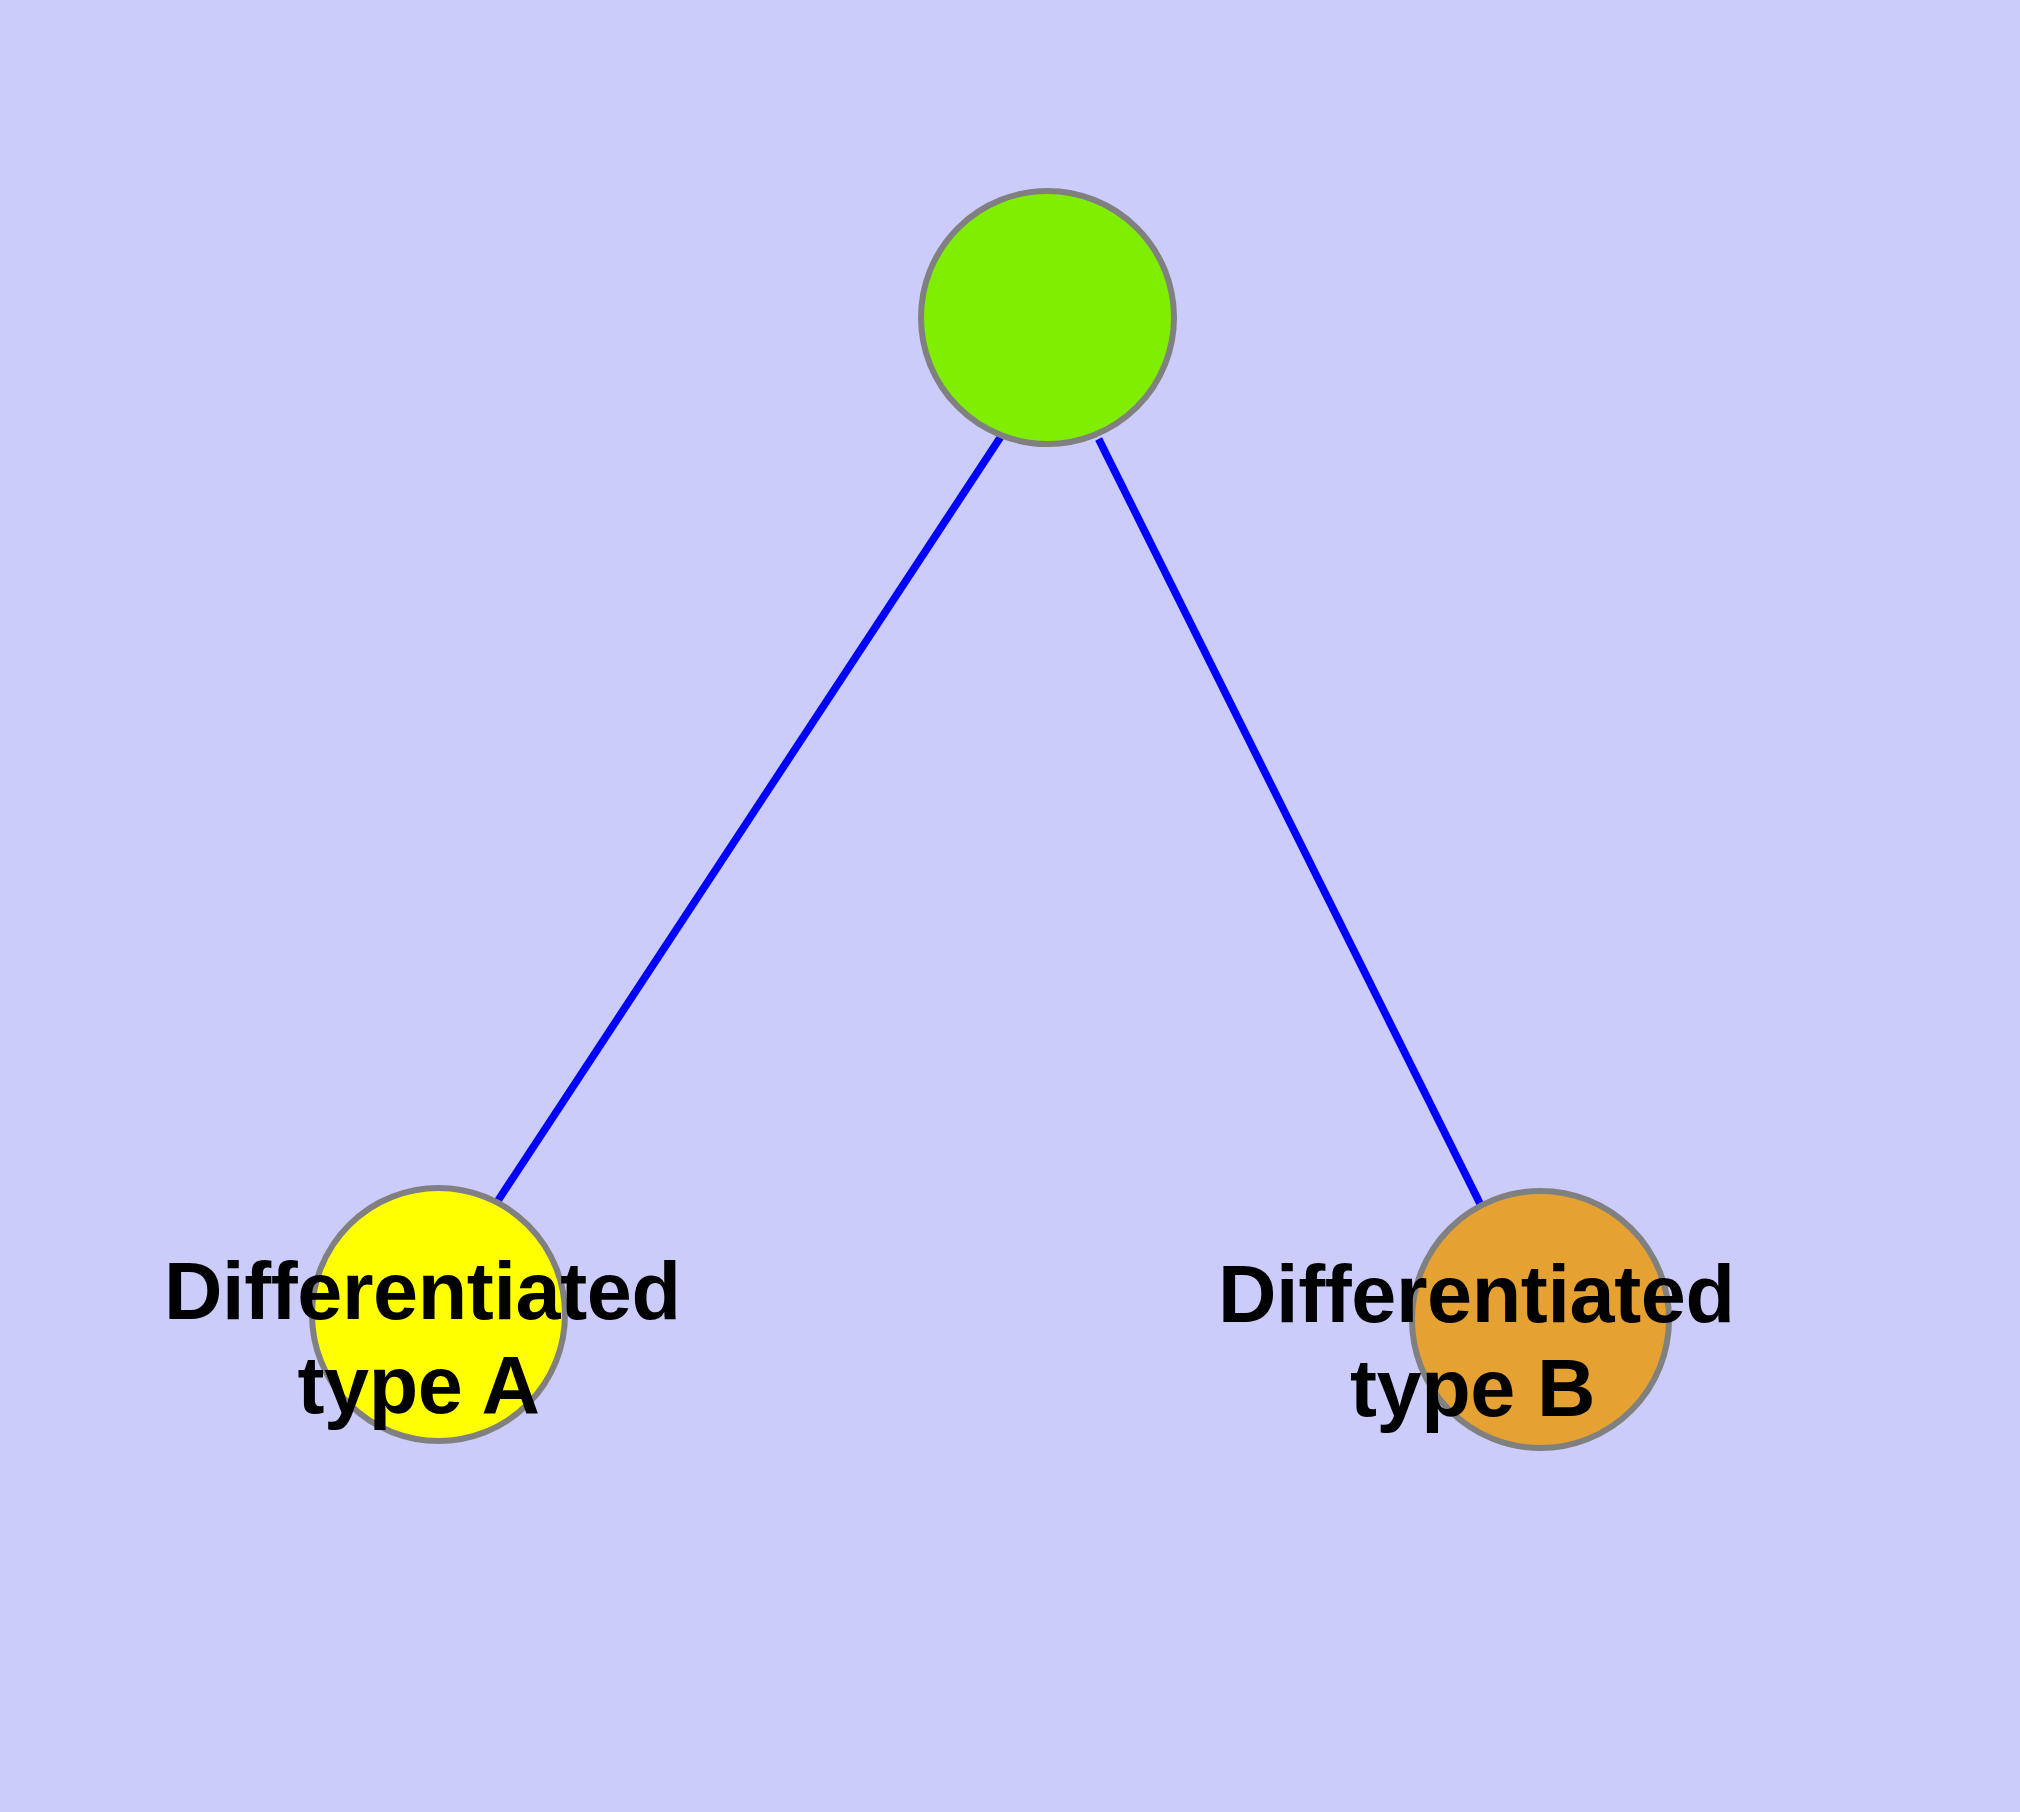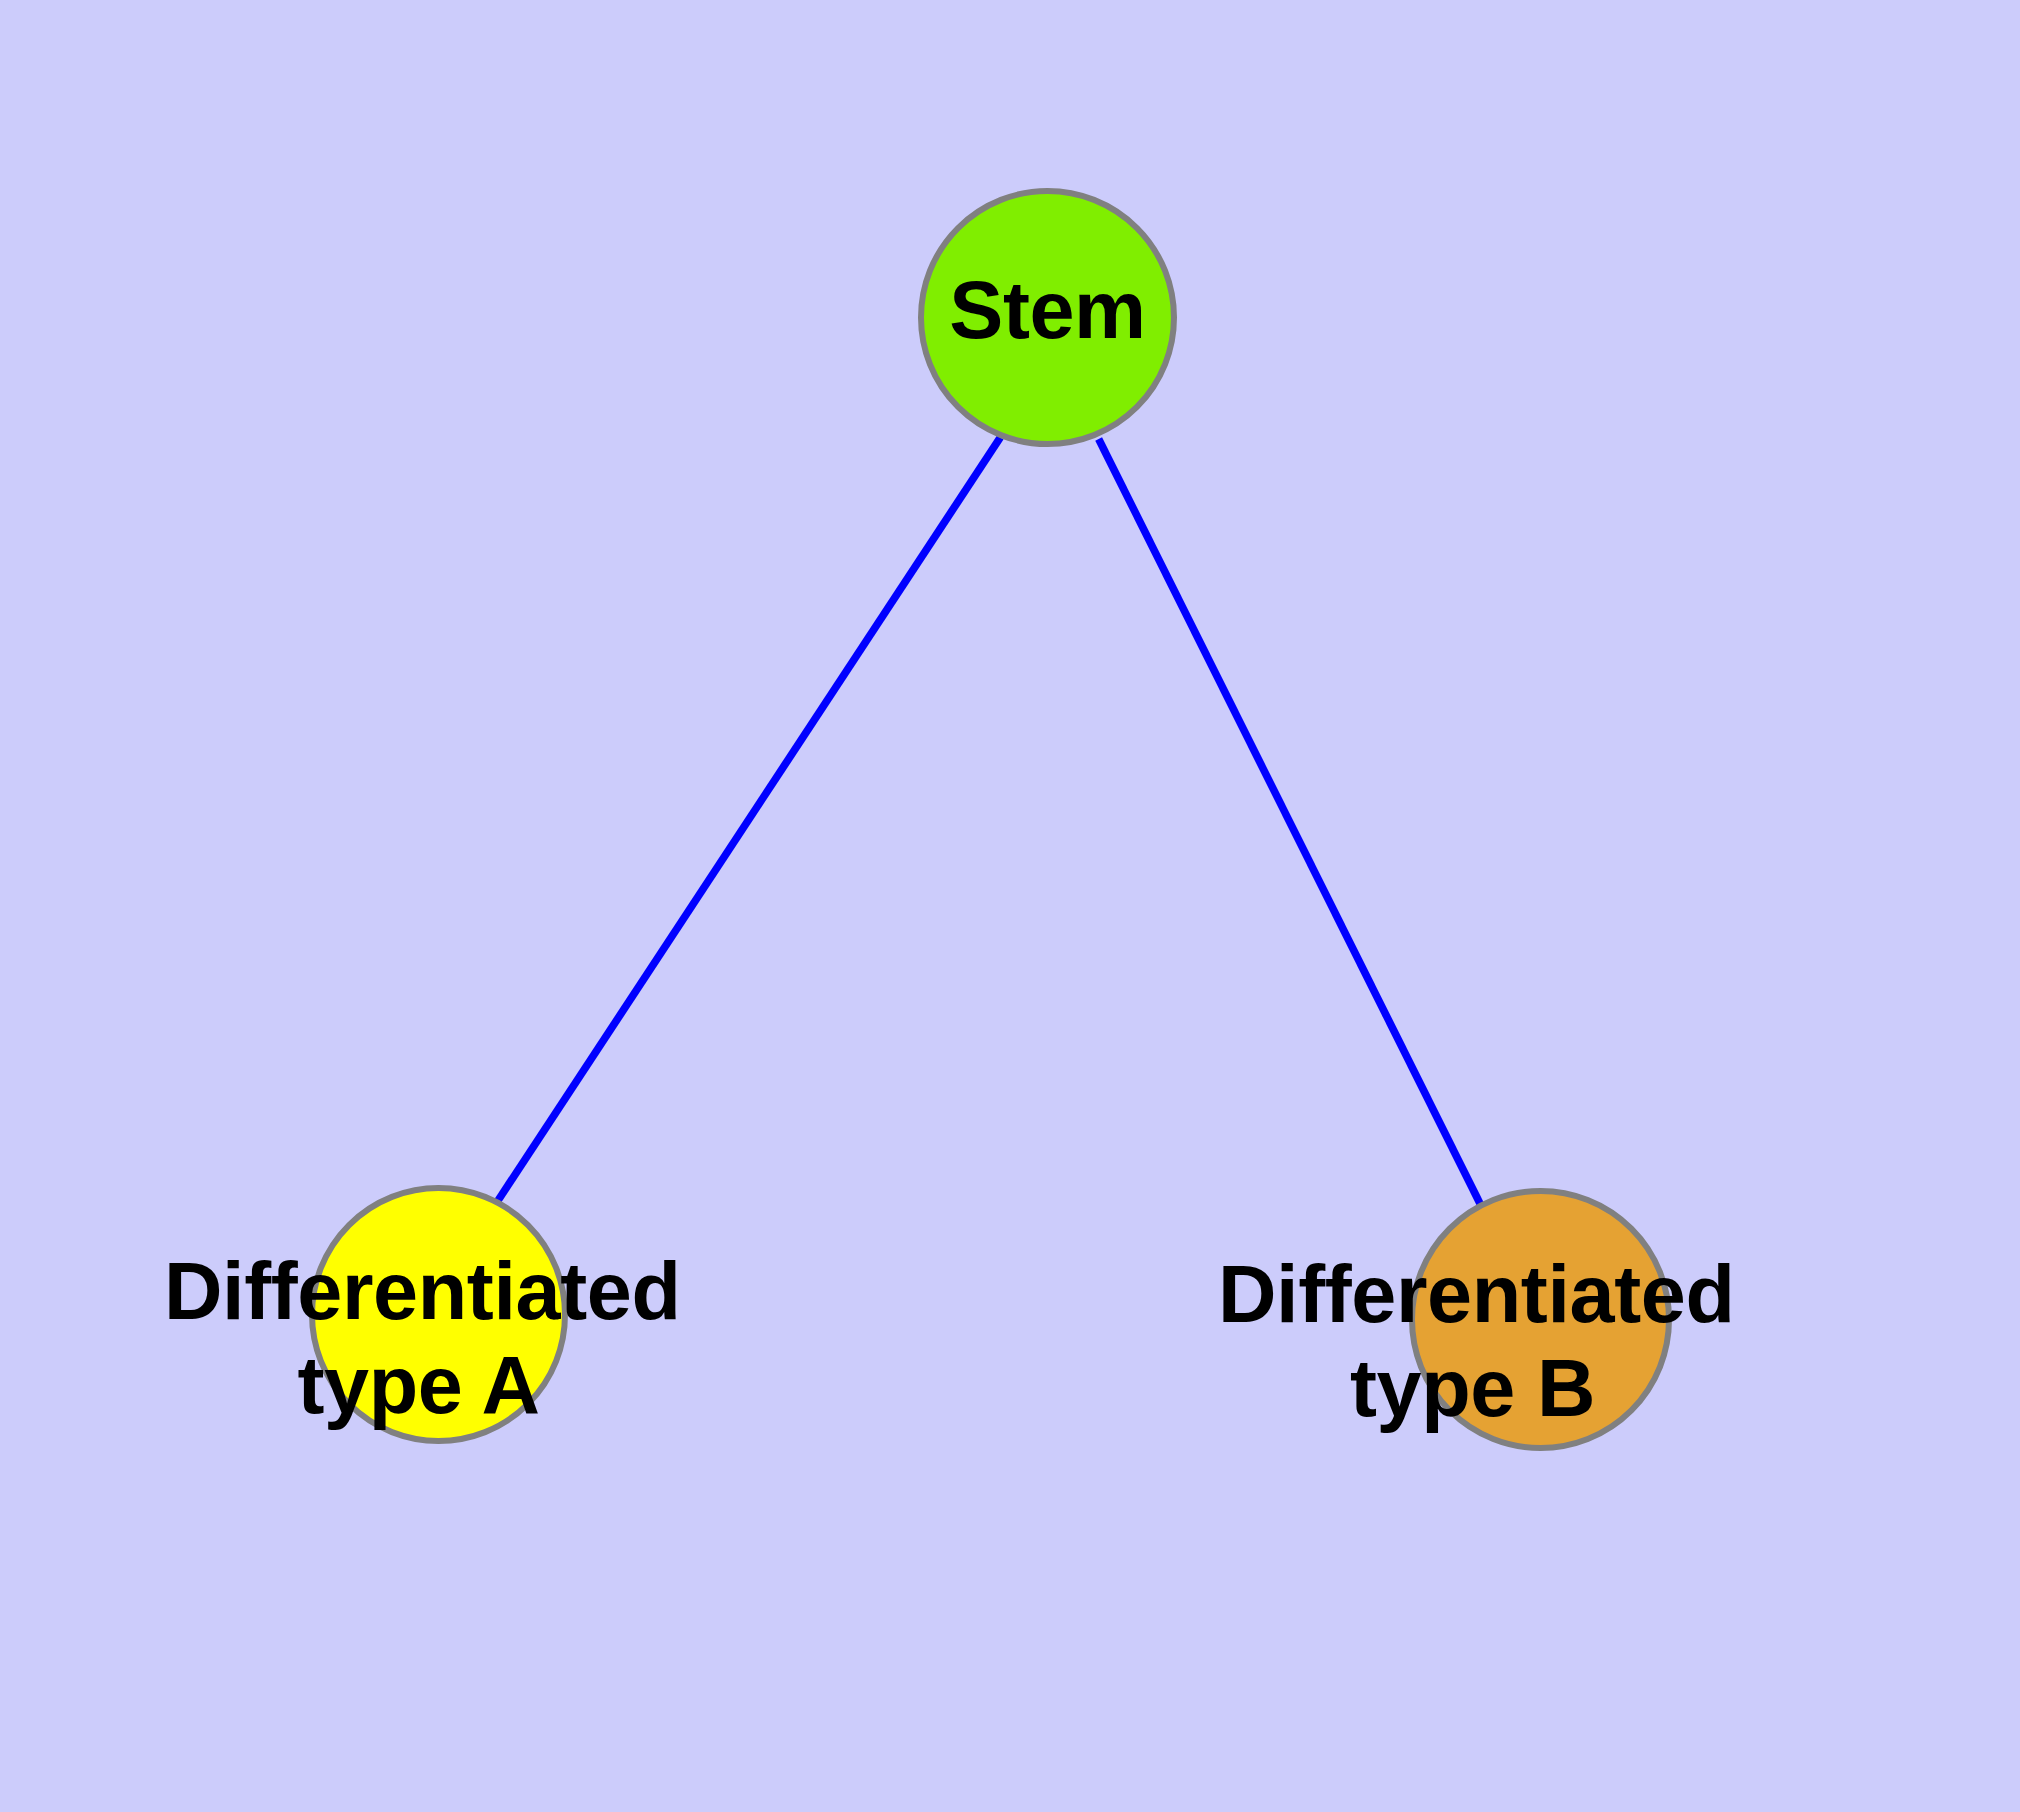--- a/index.html
+++ b/index.html
@@ -88,21 +88,20 @@
 
   <svg id="edge-layer" viewBox="0 0 2384 2138">
     <line x1="1180" y1="516" x2="585" y2="1420" stroke="#0000ff" stroke-width="9"></line>
     <line x1="1296" y1="518" x2="1747" y2="1422" stroke="#0000ff" stroke-width="9"></line>
   </svg>
 
   <div class="node" id="node-stem"></div>
   <div class="node" id="node-type-a"></div>
   <div class="node" id="node-type-b"></div>
 
-  <div class="node-label" id="label-stem">Stem</div>
 
   <div class="node-label" id="label-type-a">Differentiated
 type A</div>
 
   <div class="node-label" id="label-type-b">Differentiated
 type B</div>
 
 </div>
 
 

